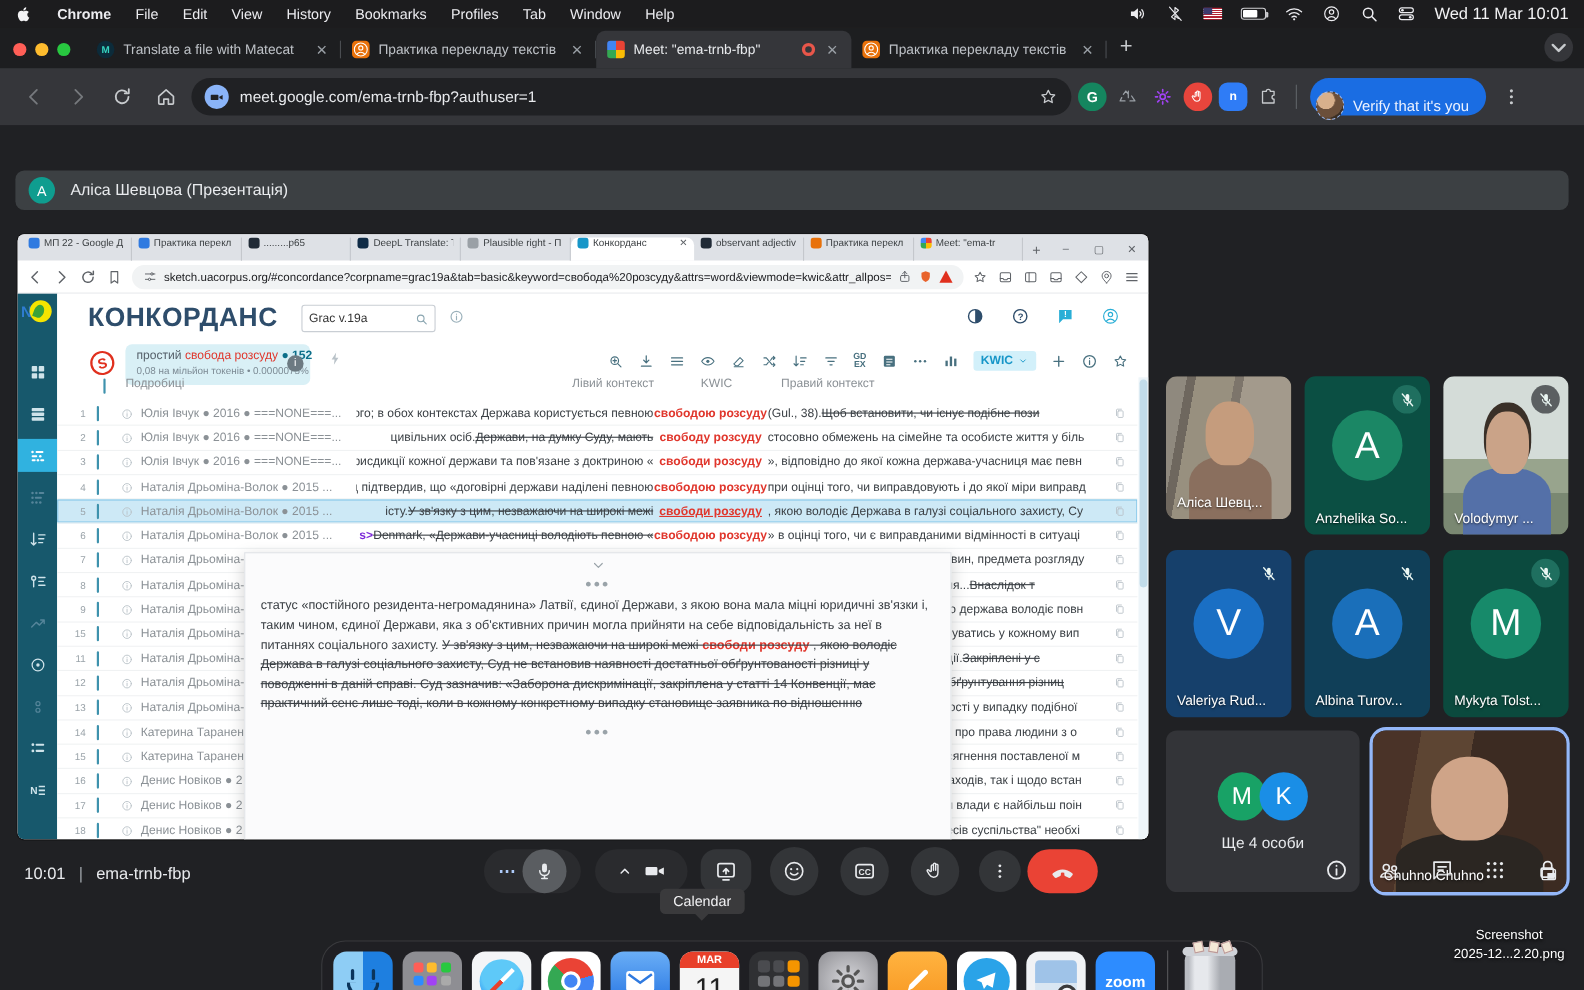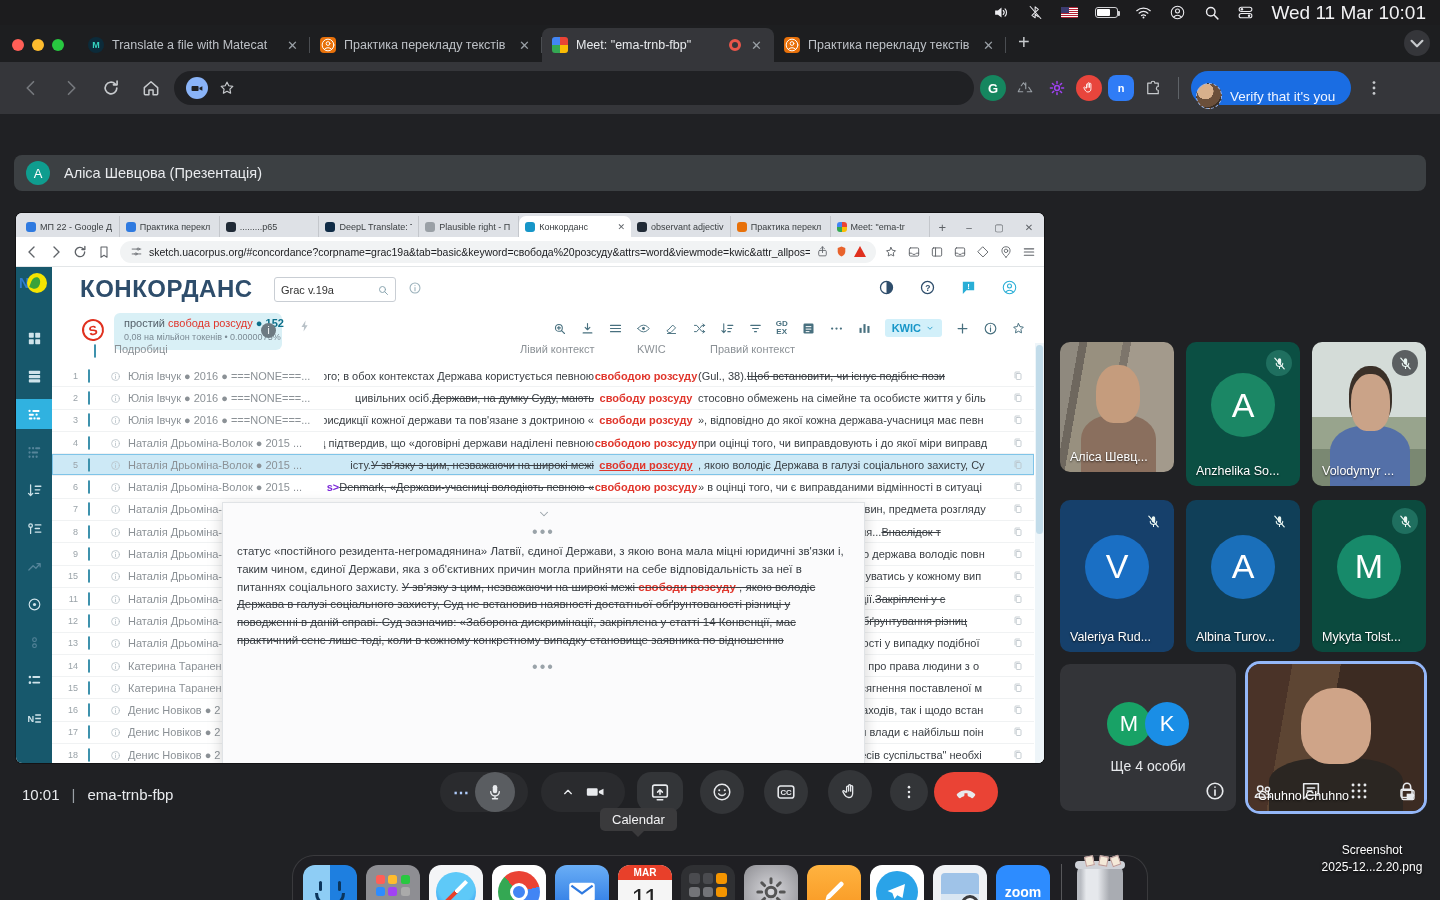--- a/index.html
+++ b/index.html
@@ -11,21 +11,21 @@
   .menubar { position:absolute; left:0; top:0; width:1440px; height:25px; background:#1c1c1e; display:flex; align-items:center; color:#f2f2f4; font-size:13px; padding:0 14px; z-index:50; }
   .mb-left { display:flex; align-items:center; gap:22px; }
   .mb-item { color:#ececf0; }
   .mb-item.bold { font-weight:700; }
   .mb-right { margin-left:auto; display:flex; align-items:center; gap:17px; }
   .flag { width:17px; height:11px; background:linear-gradient(#b22234 0 9%,#fff 9% 18%,#b22234 18% 27%,#fff 27% 36%,#b22234 36% 45%,#fff 45% 54%,#b22234 54% 63%,#fff 63% 72%,#b22234 72% 81%,#fff 81% 90%,#b22234 90% 100%); position:relative; border-radius:1px; }
   .flag::after { content:""; position:absolute; left:0; top:0; width:8px; height:6px; background:#3c3b6e; }
   .batt { width:23px; height:11px; border:1px solid #cfcfd2; border-radius:3px; position:relative; }
   .batt::before { content:""; position:absolute; left:1px; top:1px; bottom:1px; width:62%; background:#fff; border-radius:1px; }
   .batt::after { content:""; position:absolute; right:-3px; top:3px; width:2px; height:5px; background:#cfcfd2; border-radius:0 1px 1px 0; }
-  .mb-clock { font-size:19px; }
+  .mb-clock { font-size:15px; }
 
   
   .chrome { position:absolute; left:0; top:25px; width:1440px; height:875px; background:#202124; }
   .tabstrip { position:absolute; left:0; top:0; width:100%; height:37px; background:#1d1e20; display:flex; align-items:flex-end; }
   .traffic { display:flex; gap:8px; padding:0 14px 11px 12px; }
   .tl { width:12px; height:12px; border-radius:50%; }
   .tl.r{background:#ff5f57}.tl.y{background:#febc2e}.tl.g{background:#28c840}
   .ctab { width:232px; height:34px; display:flex; align-items:center; gap:8px; padding:0 10px; color:#bdc1c6; font-size:12.5px; border-radius:8px 8px 0 0; position:relative; }
   .ctab .sep { position:absolute; right:0; top:9px; height:16px; width:1px; background:#4a4d51; }
   .ctab.active { background:#35363a; color:#e8eaed; }
@@ -52,21 +52,21 @@
 
   
   .meetarea { position:absolute; left:0; top:89px; width:1440px; height:786px; background:#202124; }
   .banner { position:absolute; left:14px; top:41px; width:1412px; height:36px; background:#3c4043; border-radius:8px; display:flex; align-items:center; gap:14px; padding:0 12px; }
   .banner .bav { width:24px; height:24px; border-radius:50%; background:#0f9d8f; color:#fff; font-size:13px; display:flex; align-items:center; justify-content:center; }
   .banner .btxt { color:#e8eaed; font-size:14.5px; }
 
   
   .shared { position:absolute; left:16px; top:99px; width:1028px; height:550px; border-radius:6px; overflow:hidden; background:#fff; box-shadow:0 0 0 1px rgba(0,0,0,.4); font-family:"Liberation Sans", sans-serif; }
   .s-tabs { height:24px; background:#dee1e6; display:flex; align-items:flex-end; padding-left:4px; }
-  .s-tab { width:100px; height:21px; display:flex; align-items:center; gap:4px; padding:0 6px; font-size:9px; color:#3c4043; border-right:1px solid #c4c7cc; overflow:hidden; white-space:nowrap;margin-top:33px; }
+  .s-tab { width:100px; height:21px; display:flex; gap:4px; padding:0 6px; font-size:9px; color:#3c4043; border-right:1px solid #c4c7cc; overflow:hidden; white-space:nowrap;margin-top:33px; }
   .s-tab.active { background:#fff; border-radius:7px 7px 0 0; border-right:none; width:112px; }
   .s-fav { width:10px; height:10px; border-radius:3px; flex:none; }
   .s-x { margin-left:auto; color:#5f6368; font-size:9px; }
   .s-plus { color:#5f6368; font-size:13px; padding:0 8px 2px; }
   .s-winctl { margin-left:auto; display:flex; gap:0; color:#5f6368; font-size:10px; }
   .s-winctl span { width:30px; text-align:center; padding-bottom:4px; }
   .s-urlbar { height:30px; background:#fff; border-bottom:1px solid #e3e6e8; display:flex; align-items:center; padding:0 8px; gap:8px; }
   .s-nav { color:#5f6368; width:16px; height:16px; }
   .s-pill { flex:1; height:22px; background:#f1f3f4; border-radius:11px; display:flex; align-items:center; padding:0 10px; gap:6px; font-size:10.5px; color:#202124; overflow:hidden; }
   .s-pill .u { white-space:nowrap; overflow:hidden; flex:1; }
@@ -193,20 +193,37 @@
   .d-trash { background:linear-gradient(90deg,#b9bcc2 0 8%, #e6e8ec 20% 45%, #a9acb2 70% 100%); border-radius:8px 8px 10px 10px; position:relative; }
   .d-trash::before { content:""; position:absolute; left:-2px; top:-4px; right:-2px; height:8px; background:#cfd2d8; border-radius:4px; }
   .d-trash .pap { position:absolute; top:-9px; width:9px; height:10px; background:#f4e9d8; border:1px solid #b99; transform:rotate(-12deg); }
 
   .shotlabel { position:absolute; left:1310px; top:842px; width:124px; text-align:center; color:#fff; font-size:12px; text-shadow:0 1px 3px rgba(0,0,0,.9); line-height:1.45; z-index:40; }
 </style>
 </head>
 <body>
 
 <div class="menubar">
+  <div class="mb-left" id="mbLeft">
+      <span style="width: 16px; height: 16px; display: inline-block; color: rgb(242, 242, 244);">
+        <svg width="100%" height="100%" viewBox="0 0 24 24" fill="currentColor">
+          <path d="M16.2 12.6c0-2.4 2-3.5 2.1-3.6-1.1-1.7-2.9-1.9-3.5-2-1.5-.1-2.9.9-3.6.9-.8 0-1.9-.9-3.2-.8-1.6 0-3.1 1-3.9 2.4-1.7 2.9-.4 7.3 1.2 9.7.8 1.2 1.8 2.5 3 2.4 1.2 0 1.7-.8 3.1-.8s1.9.8 3.2.8 2.2-1.2 3-2.4c.9-1.4 1.3-2.7 1.3-2.8-.1 0-2.6-1-2.7-3.8zM13.8 5.3c.7-.8 1.1-1.9 1-3-1 0-2.2.6-2.9 1.4-.6.7-1.2 1.9-1 3 1.1.1 2.2-.6 2.9-1.4z"></path>
+        </svg>
+      </span>
+      <span class="mb-item bold">Chrome</span>
+      <span class="mb-item">File</span>
+      <span class="mb-item">Edit</span>
+      <span class="mb-item">View</span>
+      <span class="mb-item">History</span>
+      <span class="mb-item">Bookmarks</span>
+      <span class="mb-item">Profiles</span>
+      <span class="mb-item">Tab</span>
+      <span class="mb-item">Window</span>
+      <span class="mb-item">Help</span>
+    </div>
   <div class="mb-right" id="mbRight">
       <span style="width: 17px; height: 17px; display: inline-block; color: rgb(236, 236, 240);">
         <svg width="100%" height="100%" viewBox="0 0 24 24" fill="currentColor">
           <path d="M3 9h4l5-4v14l-5-4H3z"></path>
           <path d="M14.5 9.2a4 4 0 0 1 0 5.6M17 6.8a7.5 7.5 0 0 1 0 10.4" stroke="currentColor" stroke-width="1.6" fill="none" stroke-linecap="round"></path>
         </svg>
       </span>
       <span style="width: 17px; height: 17px; display: inline-block; color: rgb(236, 236, 240);">
         <svg width="100%" height="100%" viewBox="0 0 24 24" fill="none" stroke="currentColor" stroke-width="1.5" stroke-linecap="round" stroke-linejoin="round">
           <path d="M11.5 9.5V4l4.5 3.5L7 16l4.5 3.5V14.5l4.5 3.5"></path>
@@ -324,20 +341,21 @@
           <path d="M4 11.5 12 4.5l8 7v7.5a1 1 0 0 1-1 1h-4.5v-5.5h-5V20H5a1 1 0 0 1-1-1z"></path>
         </svg>
       </span>
     <div class="omnibox">
       <span class="cam-ind" id="ic-camblue">
           <svg width="100%" height="100%" viewBox="0 0 24 24" fill="currentColor" style="width: 13px; height: 13px; margin: 4px auto;">
             <path d="M2.5 7.5h10A1.5 1.5 0 0 1 14 9v6a1.5 1.5 0 0 1-1.5 1.5h-10A1.5 1.5 0 0 1 1 15V9a1.5 1.5 0 0 1 1.5-1.5z"></path>
             <path d="M15.5 10.8 21 8v8l-5.5-2.8z"></path>
           </svg>
         </span>
+      <span class="url">meet.google.com/ema-trnb-fbp?authuser=1</span>
       <span id="ic-star" style="color:#c7cacd">
           <svg width="100%" height="100%" viewBox="0 0 24 24" fill="none" stroke="currentColor" stroke-width="1.6" stroke-linecap="round" stroke-linejoin="round" style="width: 18px; height: 18px;">
             <path d="M12 4.2l2.4 4.8 5.3.8-3.8 3.8.9 5.3L12 16.4l-4.8 2.5.9-5.3-3.8-3.8 5.3-.8z"></path>
           </svg>
         </span>
     </div>
     <span class="ext" style="background:#15865f;color:#fff;border-radius:50%;">G</span>
     <span class="ext" style="color:#9aa0a6" id="ic-recyc">
         <svg width="100%" height="100%" viewBox="0 0 24 24" fill="none" stroke="currentColor" stroke-width="1.5" stroke-linecap="round" stroke-linejoin="round" style="width: 18px; height: 18px; margin: auto;">
           <path d="M7 9l3-4 3 4M13 5v8M5 13l-2 4h6M17 11l4 6h-6"></path>

